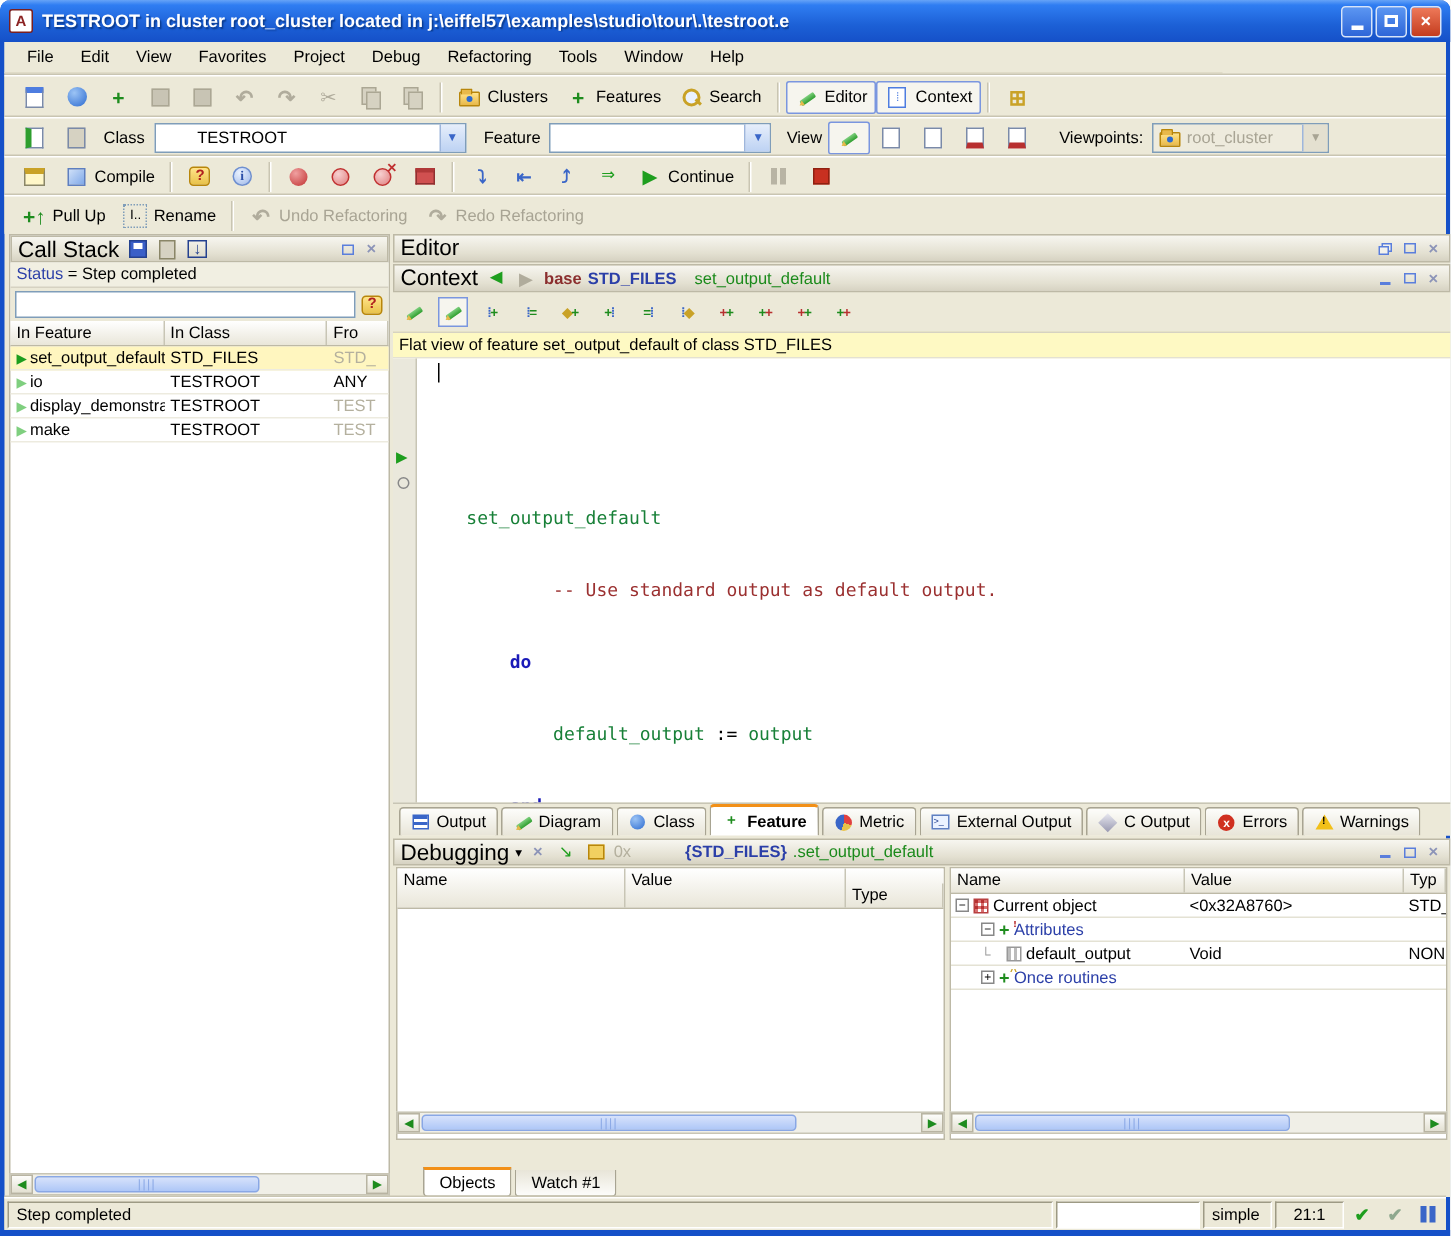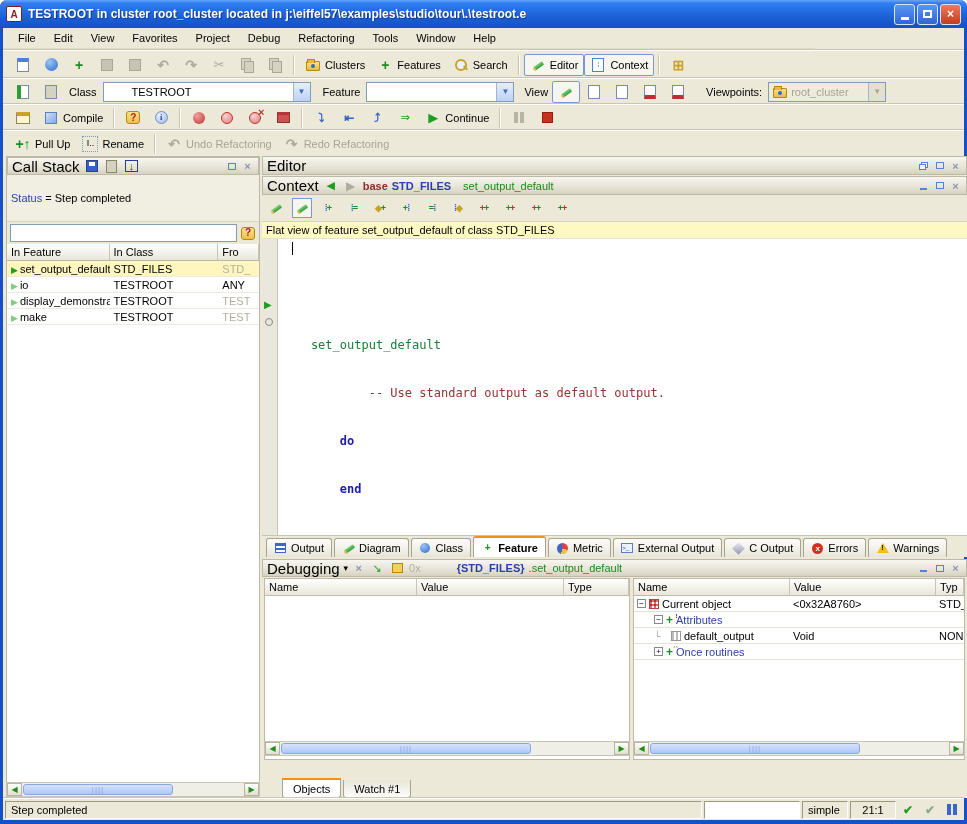--- a/index.html
+++ b/index.html
@@ -89,21 +89,21 @@
   .hdr-rt { margin-left:auto; display:flex; gap:3px; align-items:center; }
   .mini { width:13px; height:12px; display:flex; align-items:center; justify-content:center; font-size:9px; color:#5A7EDC; }
   .mini .bx { width:8px; height:7px; border:1px solid #5A7EDC; }
   .mini .bx2 { position:relative; width:9px; height:8px; }
   .mini .bx2 i { position:absolute; width:7px; height:6px; border:1px solid #5A7EDC; background:#F3F2EC; }
   .mini .bx2 i:first-child { left:2px; top:0; } .mini .bx2 i:last-child { left:0; top:2px; }
   .mini.x { color:#8C94B8; font-weight:bold; font-size:11px; }
   .mini .dash { width:7px; height:2px; background:#5A7EDC; margin-top:6px; }
   
   .callstack { position:absolute; left:3px; top:156px; width:254px; height:642px; background:#fff; border:1px solid #BDB9A6; }
-  .cs-status { background:#F1EFE2; border-bottom:1px solid #D6D2C2; padding:17px 4px; }
+  .cs-status { background:#F1EFE2; border-bottom:1px solid #D6D2C2; padding:2px 4px; }
   .cs-status .k { color:#2B3FA8; }
   .cs-inputrow { display:flex; align-items:center; background:#ECE9D8; padding:2px 3px; gap:3px; }
   .cs-input { flex:1; height:18px; border:1px solid #7F9DB9; background:#fff; }
   .grid-hdr { display:flex; background:linear-gradient(180deg,#FFFFFF,#E9E6D9); border-bottom:1px solid #BDB9A6; }
   .grid-hdr .c { padding:2px 4px; border-right:1px solid #C8C5B5; white-space:nowrap; overflow:hidden; }
   .cs-row { display:flex; height:16px; align-items:center; border-bottom:1px solid #EDEBDF;justify-content:center; }
   .cs-row.sel { background:#FFF6BF; }
   .cs-row .c { padding:0 4px; white-space:nowrap; overflow:hidden; }
   .cs-c1 { width:115px; } .cs-c2 { width:122px; } .cs-c3 { width:45px; }
   .cs-row .arrow { color:#1E9E1E; font-size:9px; margin-right:2px; }
@@ -143,21 +143,21 @@
   .ti-diamond { width:9px; height:9px; background:linear-gradient(135deg,#E8E8F0,#9898B0); transform:rotate(45deg); }
   .ti-err { width:11px; height:11px; border-radius:50%; background:#D03020; color:#fff; font-size:8px; font-weight:bold; display:flex; align-items:center; justify-content:center; }
   .ti-warn { width:0; height:0; border-left:6px solid transparent; border-right:6px solid transparent; border-bottom:10px solid #F2C018; position:relative; }
   .ti-warn::after { content:"!"; position:absolute; left:-1.5px; top:1px; font-size:7px; font-weight:bold; color:#000; }
   
   .debugging { position:absolute; left:259px; top:559px; width:705px; height:239px; background:#ECE9D8; }
   .dbg-hdr { height:18px; }
   .dbg-ctx-class { color:#2B3FA8; font-weight:bold; } .dbg-ctx-feat { color:#1B8A1B; }
   .dbg-grid { position:absolute; top:19px; bottom:38px; background:#fff; border:1px solid #BDB9A6; }
   .dbg-grid.lft { left:2px; width:366px; } .dbg-grid.rgt { left:371px; width:332px; }
-  .dg-c1 { width:152px; } .dg-c2 { width:147px; } .dg-c3 { flex:1; }
+  .dg-c1 { width:152px; } .dg-c2 { width:147px; } .dg-c3 { flex:1;margin-top:10px; }
   .dbg-row { display:flex; height:16px; align-items:center; border-bottom:1px solid #E4E2D4; }
   .dbg-row .c { padding:0 3px; white-space:nowrap; overflow:hidden; display:flex; align-items:center; gap:3px; }
   .blue-link { color:#2B3FA8; }
   .expander { width:9px; height:9px; border:1px solid #888; background:#fff; font-size:8px; line-height:7px; text-align:center; flex:0 0 auto; }
   .gridic { width:10px; height:10px; flex:0 0 auto; border:1px solid #B84040;
     background:repeating-linear-gradient(90deg,#D87070 0 2px,#fff 2px 4px), repeating-linear-gradient(#D87070 0 2px,#fff 2px 4px); background-blend-mode:multiply; }
   .gridic.grayic { border-color:#999; background:repeating-linear-gradient(90deg,#BBB 0 2px,#fff 2px 4px); }
   .plusic { font-weight:900; color:#1E8C1E; font-size:12px; position:relative; line-height:10px; }
   .plusic sup { position:absolute; right:-5px; top:-4px; font-size:8px; }
   .indent { width:14px; flex:0 0 auto; } .treeline { color:#999; font-size:9px; flex:0 0 auto; }
@@ -579,20 +579,21 @@
       <div class="code-margin">
         <span class="mark" style="top:60px;">▶</span>
         <span class="ring" style="top:79px;"></span>
       </div>
       <div class="code">
         <span class="caret"></span>
         <div>&nbsp;</div>
         <div class="idn">    set_output_default</div>
         <div class="cmt">            -- Use standard output as default output.</div>
         <div class="kw">        do</div>
+        <div><span class="idn">            default_output</span><span> := </span><span class="idn">output</span></div>
         <div class="kw">        end</div>
       </div>
     </div>
     <div class="ed-tabs">
       <span class="tab">
           <span class="t-ic">
             <span class="ti-lines"></span>
           </span>
           <span>Output</span>
         </span>

